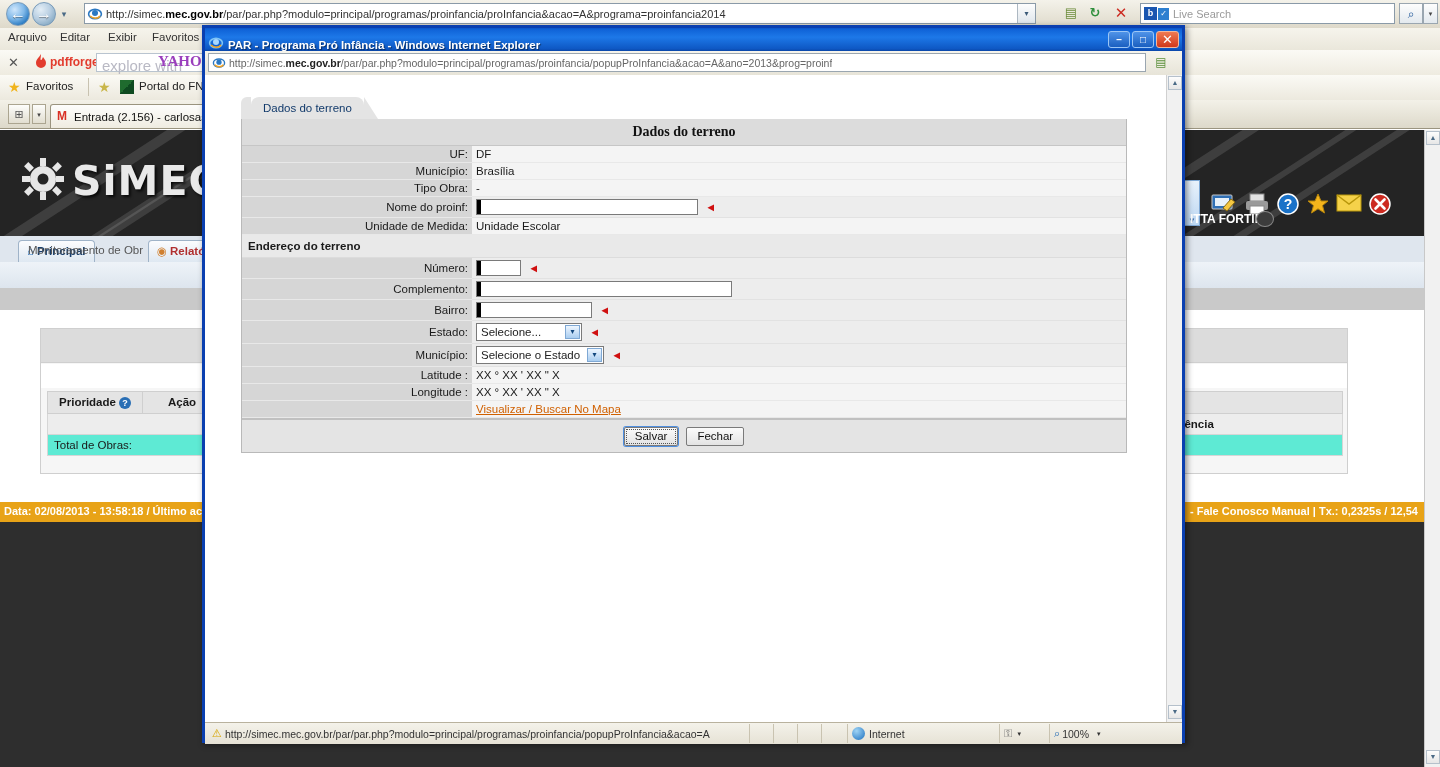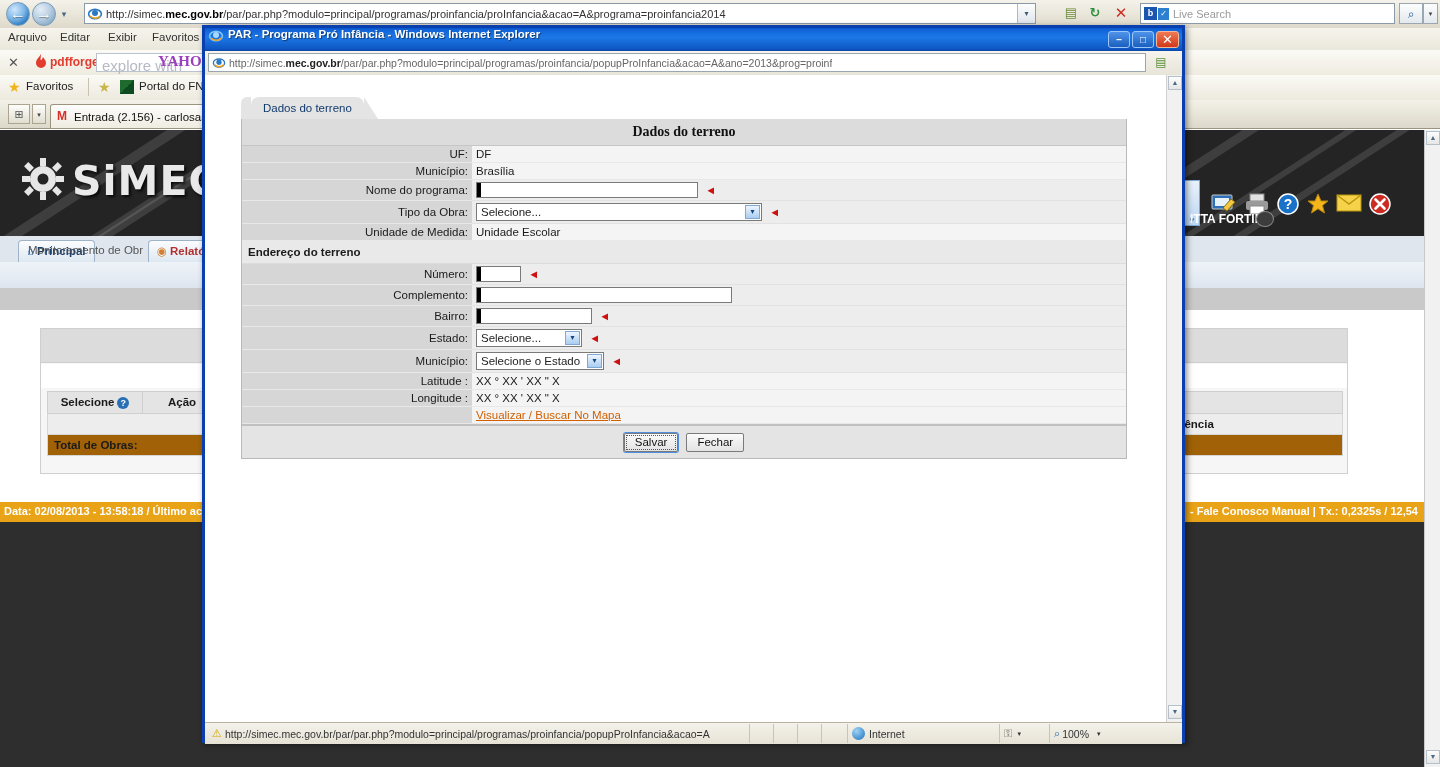--- a/index.html
+++ b/index.html
@@ -139,22 +139,22 @@
   .simec-white{position:absolute;left:0;top:180px;width:1424px;height:192px;background:#fff;}
   
   .card{position:absolute;left:40px;top:18px;width:1308px;height:146px;
     border:1px solid #cfcfcf;background:#f6f6f6;box-sizing:border-box;}
   .card-head{position:absolute;left:0;top:0;width:100%;height:34px;background:#dcdcdc;
     border-bottom:1px solid #cfcfcf;box-sizing:border-box;}
   .card-white{position:absolute;left:0;top:35px;width:100%;height:24px;background:#fff;}
   .tbl{position:absolute;left:6px;top:62px;width:1296px;border-collapse:collapse;}
   .tbl th{background:#e4e4e4;border:1px solid #cfcfcf;font-size:11.5px;font-weight:bold;
     color:#1a1a1a;padding:4px 6px;text-align:center;white-space:nowrap;}
-  .tbl td{border:1px solid #d6d6d6;font-size:11.5px;padding:4px 6px;background:#a16207;
-    color:#1a1a1a;font-weight:bold;}
+  .tbl td{border:1px solid #d6d6d6;font-size:11.5px;padding:4px 6px;background:#5eead4;
+    color:#1a1a1a;font-weight:normal;}
   .tbl td.plain{background:#ededed;font-weight:bold;}
   #help-q{display:inline-block;width:12px;height:12px;border-radius:50%;background:#2a6fb5;
     color:#fff;font-size:9px;text-align:center;line-height:12px;font-weight:bold;vertical-align:middle;
     margin-left:3px;}
   .simec-footerbar{position:absolute;left:0;top:372px;width:1424px;height:20px;background:#e8a317;}
   #footer-left{position:absolute;left:4px;top:3px;font-size:11px;font-weight:bold;color:#fff;white-space:nowrap;}
   #footer-right{position:absolute;right:6px;top:3px;font-size:11px;font-weight:bold;color:#fff;white-space:nowrap;}
   .simec-dark-bottom{position:absolute;left:0;top:392px;width:1424px;height:245px;background:#2e2e2e;}
 
   
@@ -163,21 +163,21 @@
   .sb-arrow{position:absolute;left:1px;width:14px;height:14px;
     background:linear-gradient(to bottom,#fdfdfd,#e6e6e6);border:1px solid #b5c0cb;box-sizing:border-box;
     font-size:7px;text-align:center;line-height:12px;color:#4a6a86;}
 
   
   #popup{position:absolute;left:202px;top:25px;width:983px;height:718px;
     background:#0a246a;border:3px solid #0a3fb0;box-sizing:border-box;
     box-shadow:2px 2px 6px rgba(0,0,0,.45);}
   #popup-titlebar{position:absolute;left:0;top:0;width:977px;height:23px;
     background:linear-gradient(to bottom,#0a55c8 0%,#1064d8 8%,#1d78e8 40%,#0e58c4 90%,#0a46a8 100%);
-    display:flex;align-items:flex-start;}
+    display:flex;align-items:flex-end;}
   #pt-ico{width:16px;height:16px;margin:0 4px 0 3px;flex:0 0 auto;}
   #popup-title{font-size:11.5px;font-weight:bold;color:#fff;white-space:nowrap;
     text-shadow:1px 1px 1px rgba(0,0,0,.5);}
   .win-btn{position:absolute;top:3px;width:22px;height:17px;box-sizing:border-box;
     border:1px solid #9cc6f5;border-radius:3px;text-align:center;line-height:15px;
     color:#fff;font-size:10px;font-weight:bold;}
   #win-min{right:52px;background:linear-gradient(to bottom,#4f93e8,#1a5fc0);}
   #win-max{right:28px;background:linear-gradient(to bottom,#4f93e8,#1a5fc0);}
   #win-close{right:3px;background:linear-gradient(to bottom,#f07a52,#d0381c);border-color:#f3b79c;
     width:23px;font-size:13px;}
@@ -414,21 +414,21 @@
     <div class="simec-graybar"></div>
 
     <div class="simec-white">
       <div class="card">
         <div class="card-head"></div>
         <div class="card-white"></div>
         <table class="tbl">
           <tbody>
               <tr>
             <th style="width:82px">
-              <span>Selecione</span><span id="help-q">?</span>
+              <span>Prioridade</span><span id="help-q">?</span>
             </th>
             <th style="width:66px">Ação</th>
             <th style="width:900px">&nbsp;</th>
             <th>&nbsp;</th>
           </tr>
           <tr>
             <td colspan="3" class="plain" style="text-align:center">Insira suas obras do Pro...</td>
             <td class="plain">n da vigência</td>
           </tr>
           <tr>
@@ -500,35 +500,29 @@
         <table class="frm">
           <tbody>
               <tr>
             <td class="lbl-top">UF:</td>
             <td class="val-light" colspan="2">DF</td>
           </tr>
           <tr>
             <td class="lbl-top">Município:</td>
             <td class="val-light" colspan="2">Brasília</td>
           </tr>
-
-          <tr>
-            <td class="lbl">Nome do programa:</td>
+          <tr>
+            <td class="lbl-top">Tipo Obra:</td>
+            <td class="val-light" colspan="2">-</td>
+          </tr>
+
+          <tr>
+            <td class="lbl">Nome do proinf:</td>
             <td class="val" colspan="2">
               <span class="inp" style="width:222px"></span>
-              <span class="req">◄</span>
-            </td>
-          </tr>
-          <tr>
-            <td class="lbl">Tipo da Obra:</td>
-            <td class="val" colspan="2">
-              <span class="sel" style="width:286px">
-                <span>Selecione...</span>
-                <span class="arrow">▾</span>
-              </span>
               <span class="req">◄</span>
             </td>
           </tr>
           <tr>
             <td class="lbl">Unidade de Medida:</td>
             <td class="val-light" colspan="2">Unidade Escolar</td>
           </tr>
 
           <tr class="section">
             <td colspan="3">Endereço do terreno</td>

